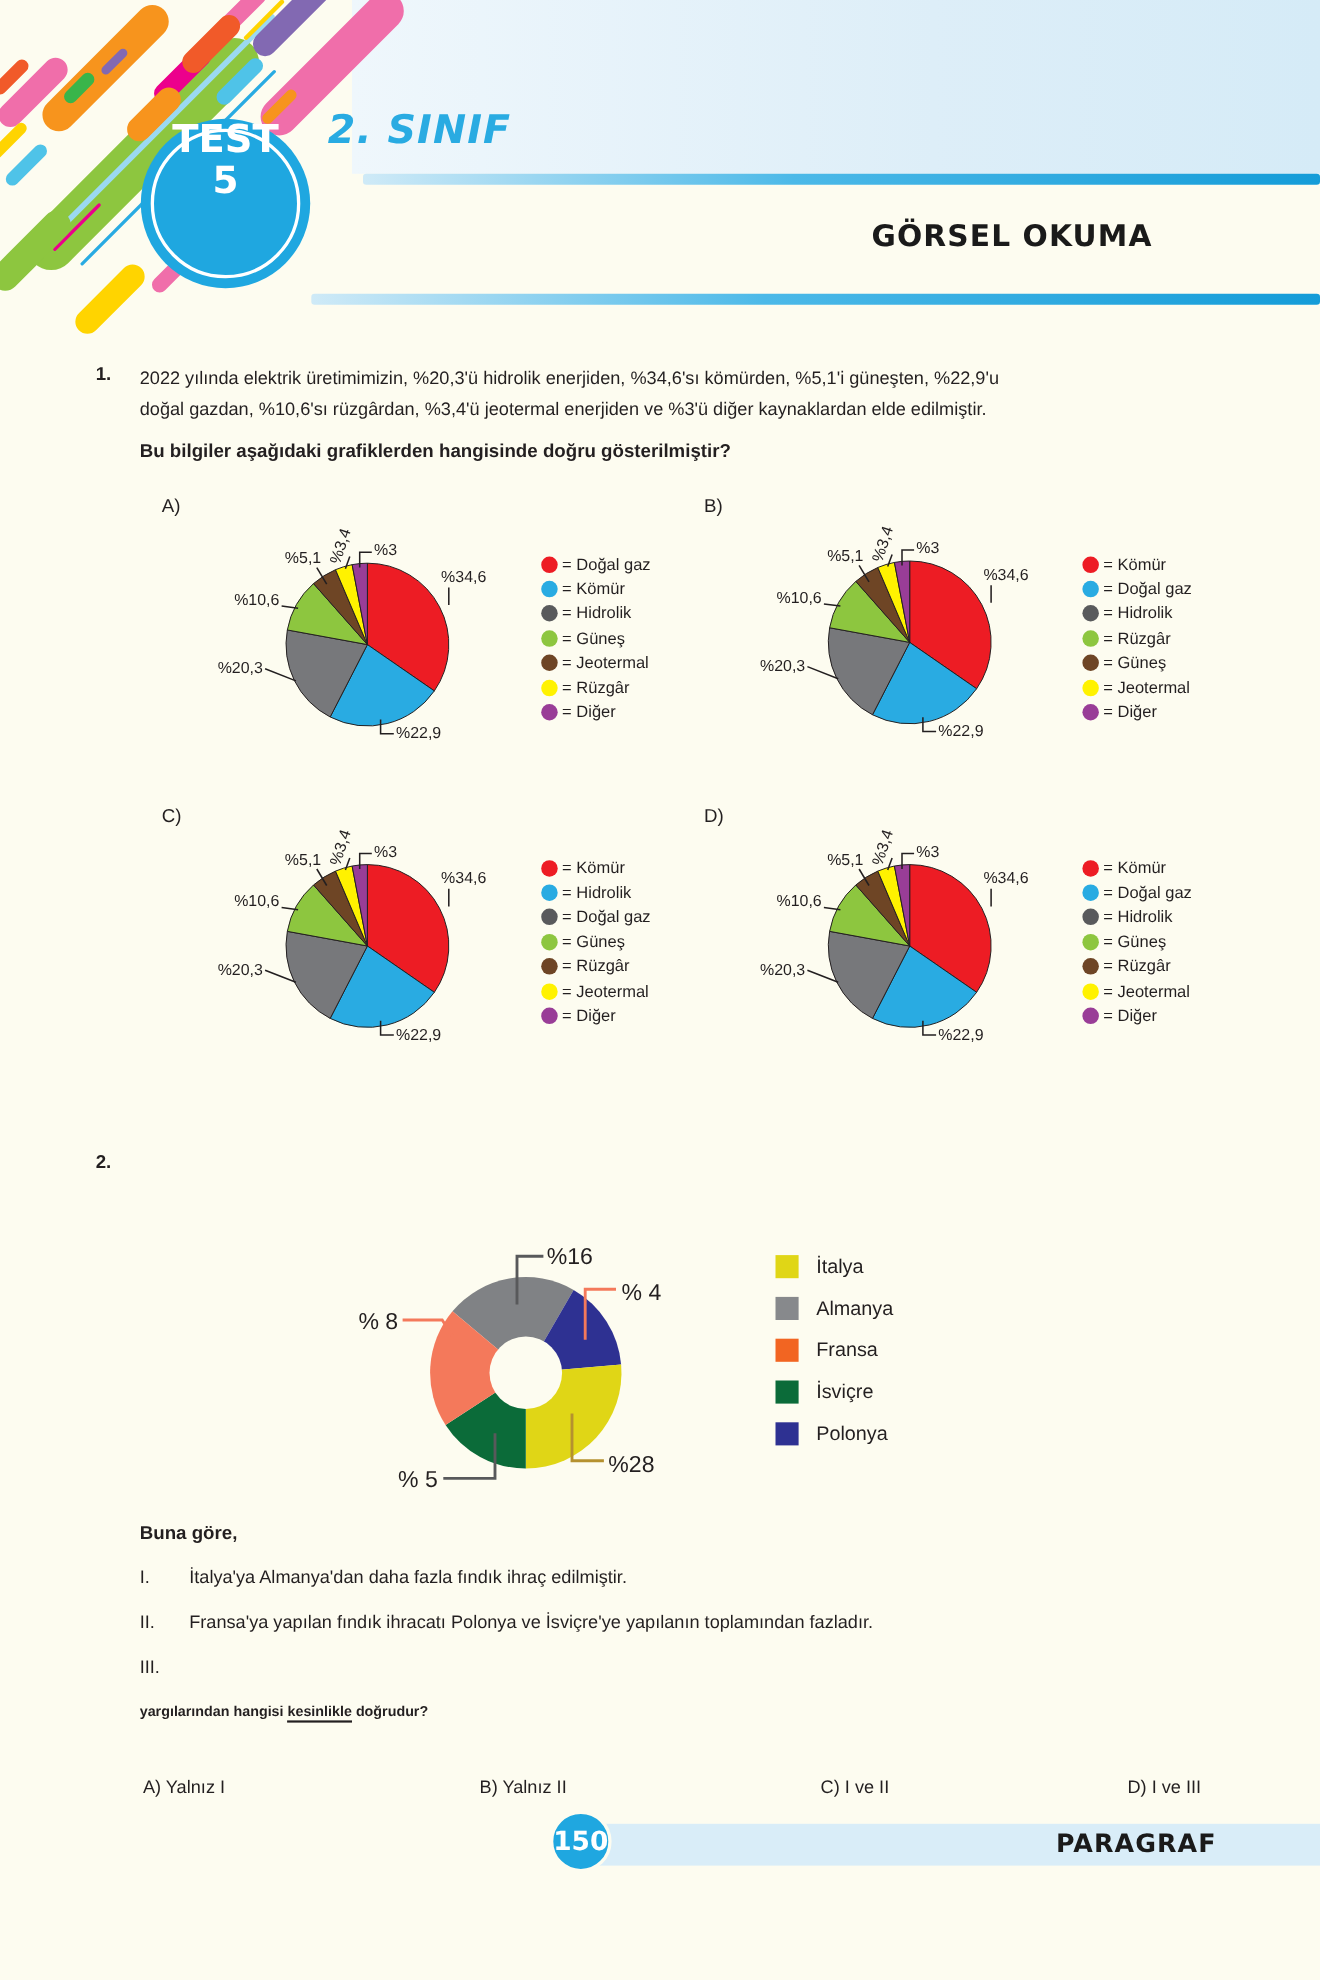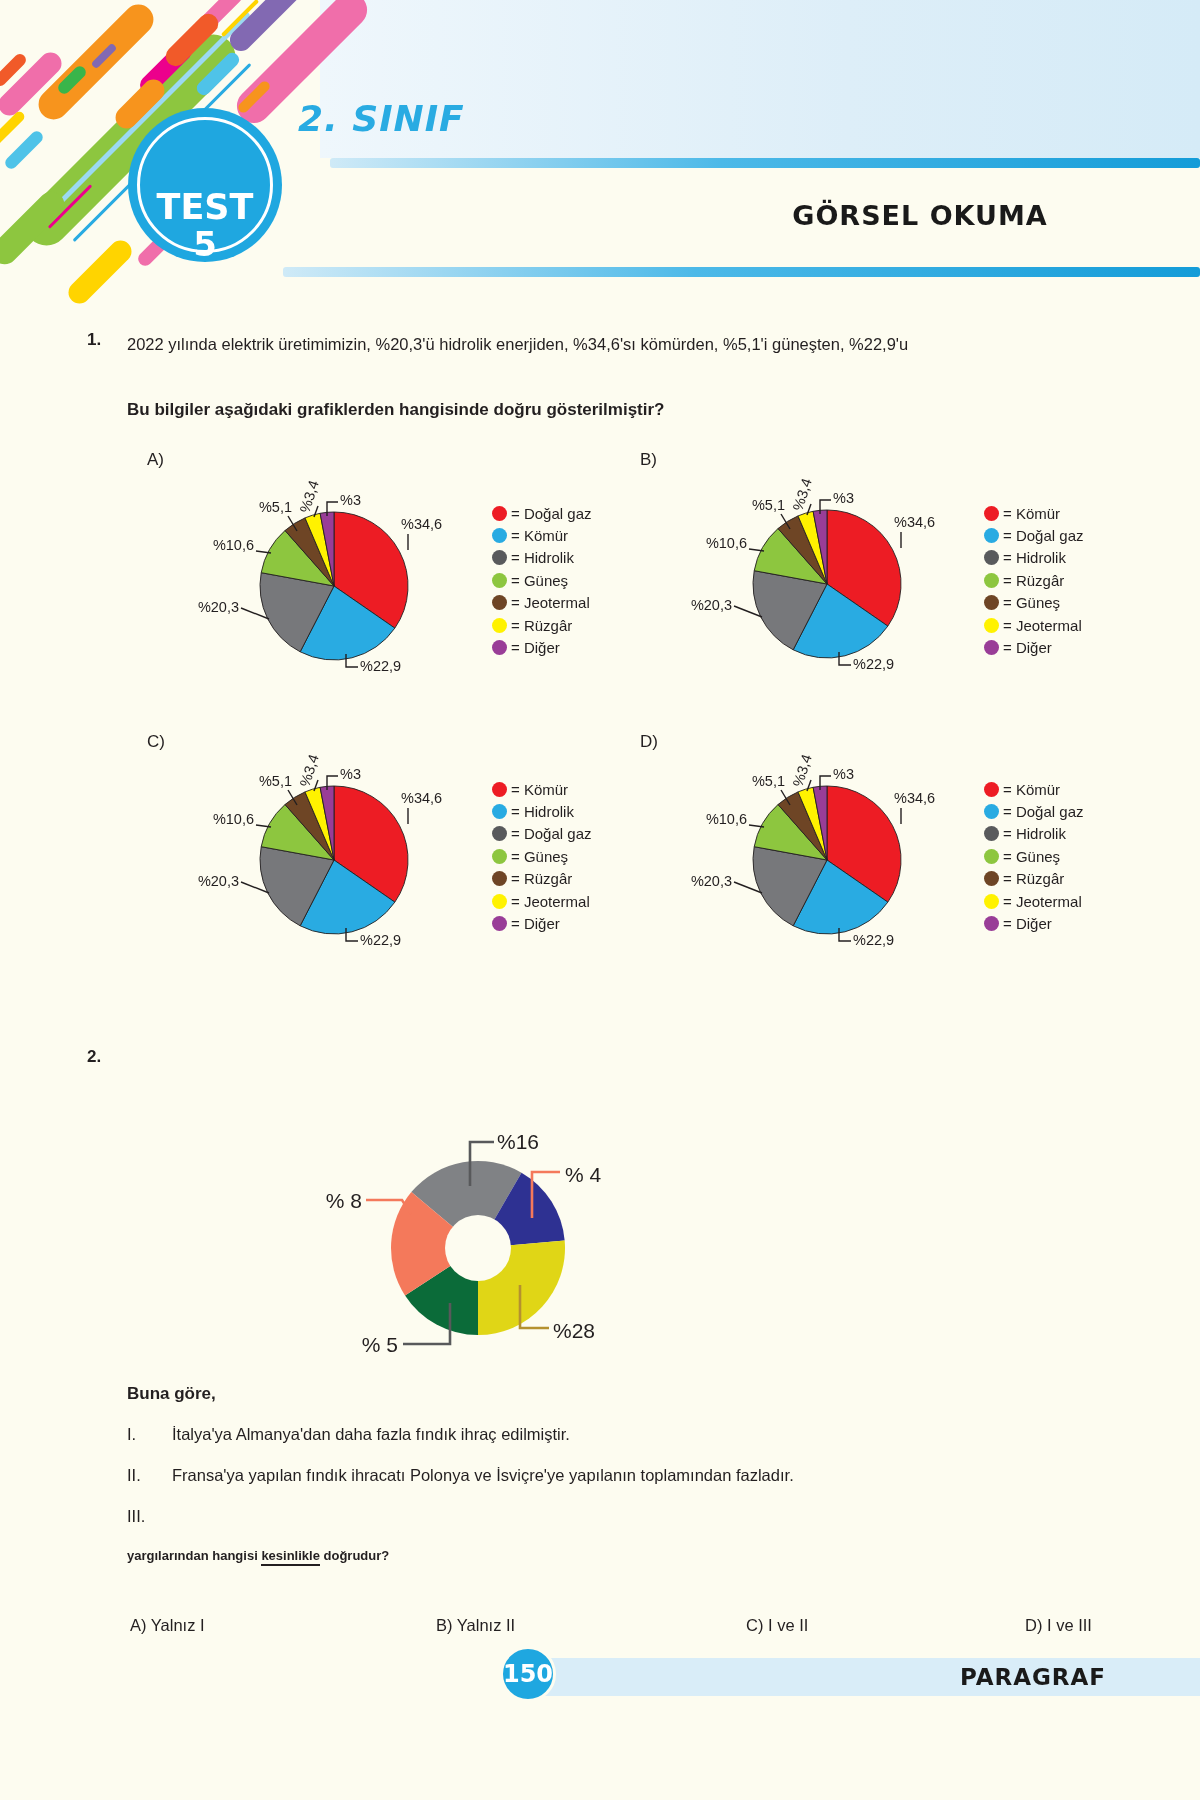--- a/index.html
+++ b/index.html
@@ -8,21 +8,21 @@
   .abs{position:absolute;}
   
   .band-light{left:320px;top:0;width:880px;height:158px;
     background:linear-gradient(90deg,#eff7fc 0%,#ddeef8 60%,#d5ebf7 100%);}
   .bar{height:10px;background:linear-gradient(90deg,#cfeaf7 0%,#4cb9e8 45%,#149cd8 100%);border-radius:3px;}
   .bar1{left:330px;top:158px;width:870px;}
   .bar2{left:283px;top:267px;width:917px;}
   .decor{left:0;top:0;width:430px;height:320px;overflow:hidden;}
   .stripe{position:absolute;transform:rotate(-45deg);}
   .badge{left:128px;top:108px;width:154px;height:154px;border-radius:50%;background:#1fa7e0;z-index:5;
-         display:flex;flex-direction:column;align-items:center;justify-content:flex-end;color:#fff;
+         display:flex;flex-direction:column;align-items:center;justify-content:flex-start;color:#fff;
          font-family:"DejaVu Sans", sans-serif;font-weight:bold;}
   .badge::before{content:"";position:absolute;inset:9px;border:3px solid #fff;border-radius:50%;}
   .badge .t1{font-size:35px;line-height:38px;}
   .badge .t2{font-size:34px;line-height:36px;}
   .grade{left:298px;top:98px;font-family:"DejaVu Sans", sans-serif;font-weight:bold;font-style:italic;
          font-size:36px;color:#29abe2;letter-spacing:1px;z-index:2;}
   .section-title{left:790px;top:200px;width:260px;text-align:center;font-family:"DejaVu Sans", sans-serif;
          font-weight:bold;font-size:27px;letter-spacing:1px;color:#1a1a1a;}
   
   .qnum{font-weight:bold;font-size:17px;}
@@ -89,20 +89,21 @@
   <div class="abs badge">
     <span class="t1">TEST</span>
     <span class="t2">5</span>
   </div>
   <div class="abs section-title">GÖRSEL OKUMA</div>
   <div class="abs bar bar2"></div>
 
   <div class="abs qnum" style="left:87px;top:330px;">1.</div>
   <div class="abs" style="left:127px;top:330px;width:1020px;">
     <div class="qline">2022 yılında elektrik üretimimizin, %20,3'ü hidrolik enerjiden, %34,6'sı kömürden, %5,1'i güneşten, %22,9'u</div>
+    <div class="qline">doğal gazdan, %10,6'sı rüzgârdan, %3,4'ü jeotermal enerjiden ve %3'ü diğer kaynaklardan elde edilmiştir.</div>
   </div>
   <div class="abs prompt" style="left:127px;top:400px;">Bu bilgiler aşağıdaki grafiklerden hangisinde doğru gösterilmiştir?</div>
 
   <div class="abs opt-letter" style="left:147px;top:450px;">A)</div>
   <div class="abs opt-letter" style="left:640px;top:450px;">B)</div>
   <div class="abs opt-letter" style="left:147px;top:732px;">C)</div>
   <div class="abs opt-letter" style="left:640px;top:732px;">D)</div>
 
   <div class="abs" style="left:139px;top:478px;" id="pie-0"><svg width="320" height="210" viewBox="0 0 320 210">
         <path d="M 195 108 L 195.00 34.00 A 74 74 0 0 1 255.85 150.11 Z" fill="#ed1c24" stroke="#231f20" stroke-width="0.9"></path>
@@ -331,20 +332,42 @@
         <text x="197" y="49" text-anchor="start" font-size="21px" fill="#231f20">%16</text>
         <polyline points="260,72 232,72 232,118" fill="none" stroke="#f4795b" stroke-width="2.6"></polyline>
         <text x="265" y="82" text-anchor="start" font-size="21px" fill="#231f20">% 4</text>
         <polyline points="249,228 220,228 220,185" fill="none" stroke="#b5912f" stroke-width="2.6"></polyline>
         <text x="253" y="238" text-anchor="start" font-size="21px" fill="#231f20">%28</text>
         <polyline points="103,244 150,244 150,203" fill="none" stroke="#58595b" stroke-width="2.6"></polyline>
         <text x="98" y="252" text-anchor="end" font-size="21px" fill="#231f20">% 5</text>
         <polyline points="66,100 102,100 111,114" fill="none" stroke="#f4795b" stroke-width="2.6"></polyline>
         <text x="62" y="108" text-anchor="end" font-size="21px" fill="#231f20">% 8</text>
       </svg></div>
+  <div class="abs" style="left:705px;top:1132px;" id="legend-q2">
+      <div class="legend2-row">
+        <span class="legend2-sq" style="background: rgb(224, 214, 22);"></span>
+        <span class="legend2-label">İtalya</span>
+      </div>
+      <div class="legend2-row">
+        <span class="legend2-sq" style="background: rgb(135, 137, 140);"></span>
+        <span class="legend2-label">Almanya</span>
+      </div>
+      <div class="legend2-row">
+        <span class="legend2-sq" style="background: rgb(242, 101, 34);"></span>
+        <span class="legend2-label">Fransa</span>
+      </div>
+      <div class="legend2-row">
+        <span class="legend2-sq" style="background: rgb(11, 107, 57);"></span>
+        <span class="legend2-label">İsviçre</span>
+      </div>
+      <div class="legend2-row">
+        <span class="legend2-sq" style="background: rgb(46, 49, 146);"></span>
+        <span class="legend2-label">Polonya</span>
+      </div>
+    </div>
 
   <div class="abs prompt" style="left:127px;top:1384px;text-align:right;">Buna göre,</div>
 
   <div class="abs stm-numeral" style="left:127px;top:1425px;">I.</div>
   <div class="abs stm-text" style="left:172px;top:1425px;">İtalya'ya Almanya'dan daha fazla fındık ihraç edilmiştir.</div>
   <div class="abs stm-numeral" style="left:127px;top:1466px;">II.</div>
   <div class="abs stm-text" style="left:172px;top:1466px;">Fransa'ya yapılan fındık ihracatı Polonya ve İsviçre'ye yapılanın toplamından fazladır.</div>
   <div class="abs stm-numeral" style="left:127px;top:1507px;">III.</div>
 
   <div class="abs judgment" style="left:127px;top:1548px;">

